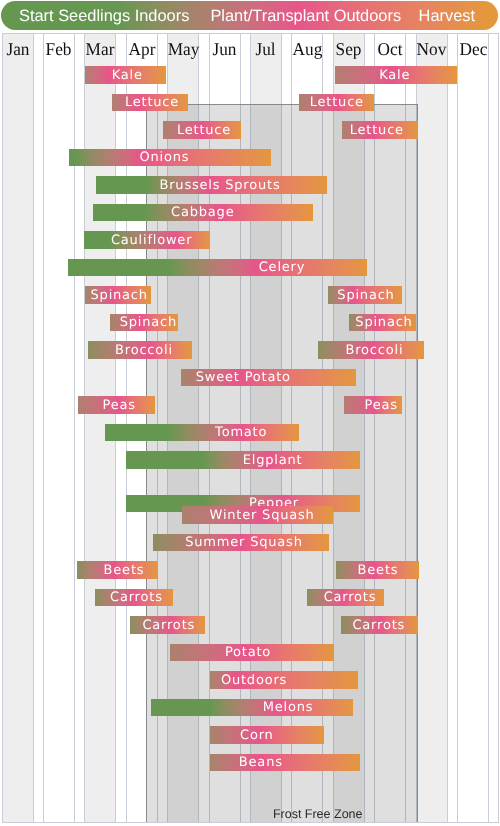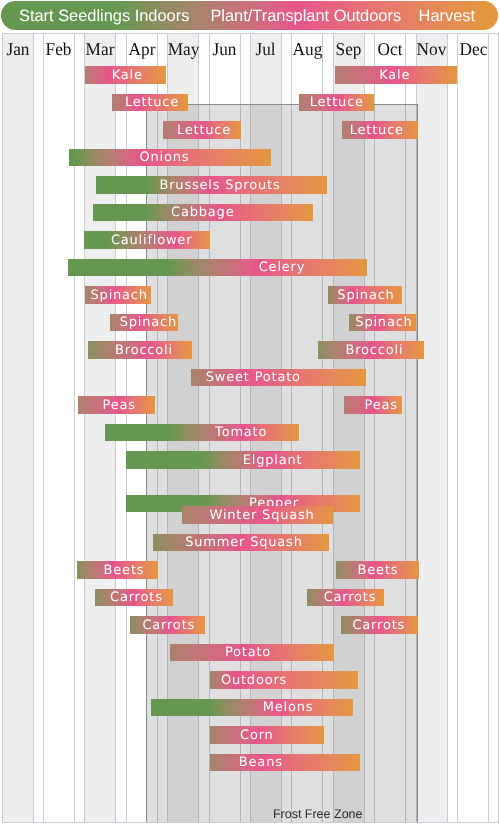--- a/index.html
+++ b/index.html
@@ -162,21 +162,21 @@
       </div>
       <div class="bar" style="left: 347.6px; top: 280.6px; width: 67.1px; background: linear-gradient(90deg in oklab, rgb(102, 151, 81) -14.83%, rgb(231, 85, 138) 40.09%, rgb(228, 151, 61) 100%);">
         <div class="bar-label" style="left: 34.9px;">Spinach</div>
       </div>
       <div class="bar" style="left: 86.2px; top: 308.1px; width: 104.6px; background: linear-gradient(90deg in oklab, rgb(102, 151, 81) -15.91%, rgb(231, 85, 138) 59.85%, rgb(228, 151, 61) 100%);">
         <div class="bar-label" style="left: 56.3px;">Broccoli</div>
       </div>
       <div class="bar" style="left: 316.9px; top: 308.1px; width: 106px; background: linear-gradient(90deg in oklab, rgb(102, 151, 81) -13.64%, rgb(231, 85, 138) 51.32%, rgb(228, 151, 61) 100%);">
         <div class="bar-label" style="left: 56px;">Broccoli</div>
       </div>
-      <div class="bar" style="left: 189px; top: 335.6px; width: 139px; background: linear-gradient(90deg in oklab, rgb(102, 151, 81) -23.55%, rgb(231, 85, 138) 32.52%, rgb(228, 151, 61) 100%); padding-left: 36px;">
+      <div class="bar" style="left: 179px; top: 335.6px; width: 139px; background: linear-gradient(90deg in oklab, rgb(102, 151, 81) -23.55%, rgb(231, 85, 138) 32.52%, rgb(228, 151, 61) 100%); padding-left: 36px;">
         <div class="bar-label" style="left: 62.8px;">Sweet Potato</div>
       </div>
       <div class="bar" style="left: 76.1px; top: 363.1px; width: 77.6px; background: linear-gradient(90deg in oklab, rgb(102, 151, 81) -49.01%, rgb(231, 85, 138) 53.09%, rgb(228, 151, 61) 100%);">
         <div class="bar-label" style="left: 41.6px;">Peas</div>
       </div>
       <div class="bar" style="left: 342.5px; top: 363.1px; width: 57.6px; background: linear-gradient(90deg in oklab, rgb(102, 151, 81) -65.4%, rgb(231, 85, 138) 51.39%, rgb(228, 151, 61) 100%);">
         <div class="bar-label" style="left: 37.2px;">Peas</div>
       </div>
       <div class="bar" style="left: 103.3px; top: 390.6px; width: 194.4px; background: linear-gradient(90deg in oklab, rgb(102, 151, 81) 33.18%, rgb(231, 85, 138) 70.99%, rgb(228, 151, 61) 100%);">
         <div class="bar-label" style="left: 136.4px;">Tomato</div>

